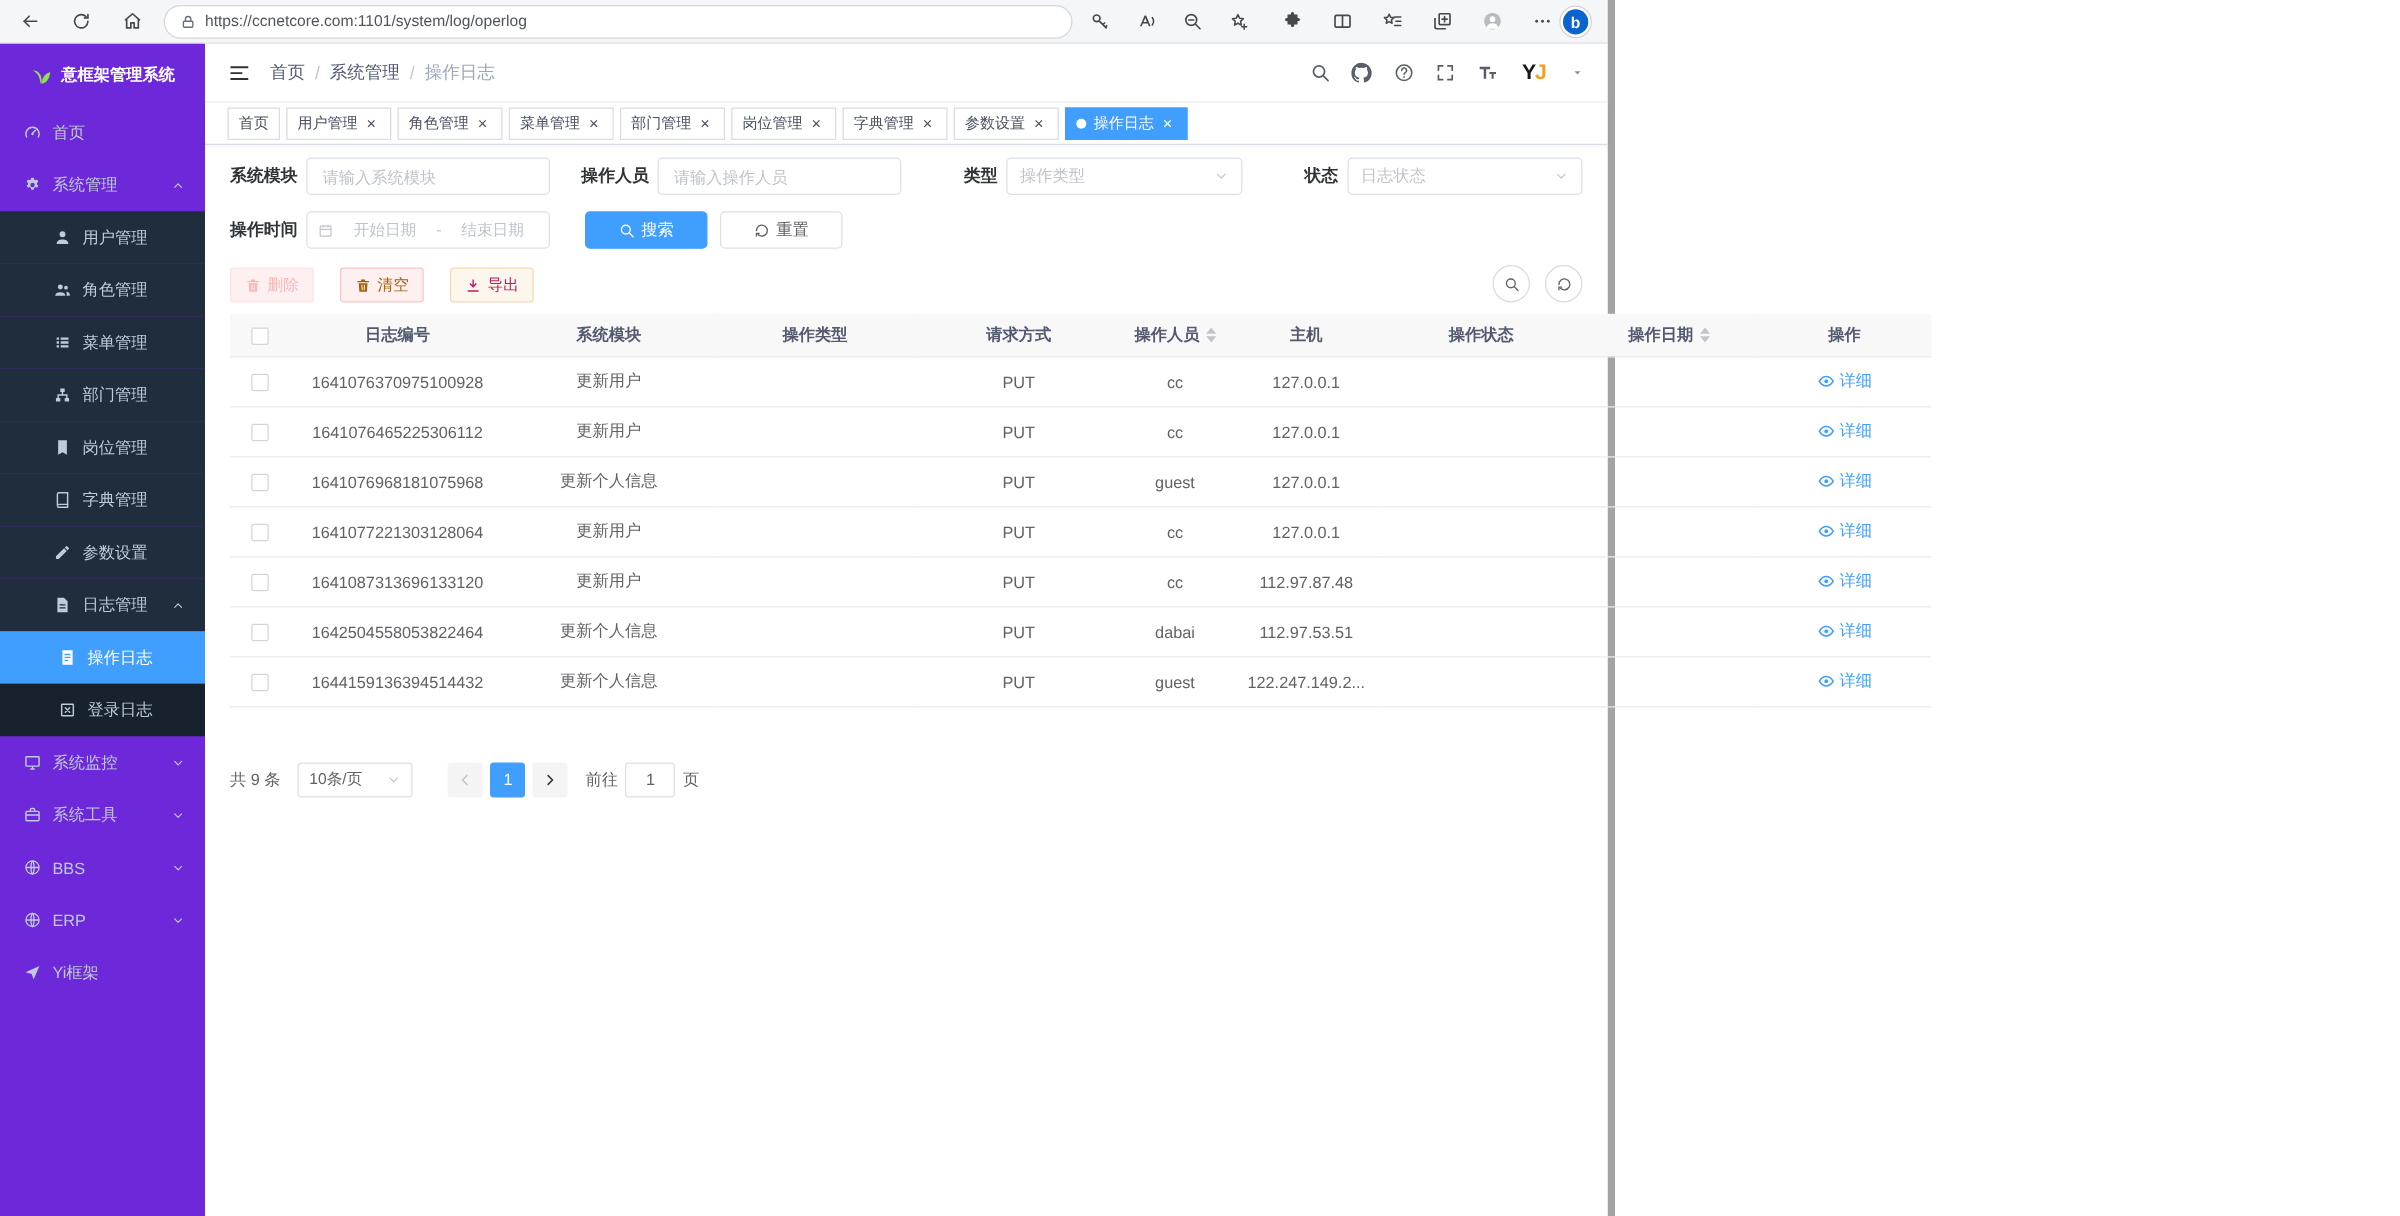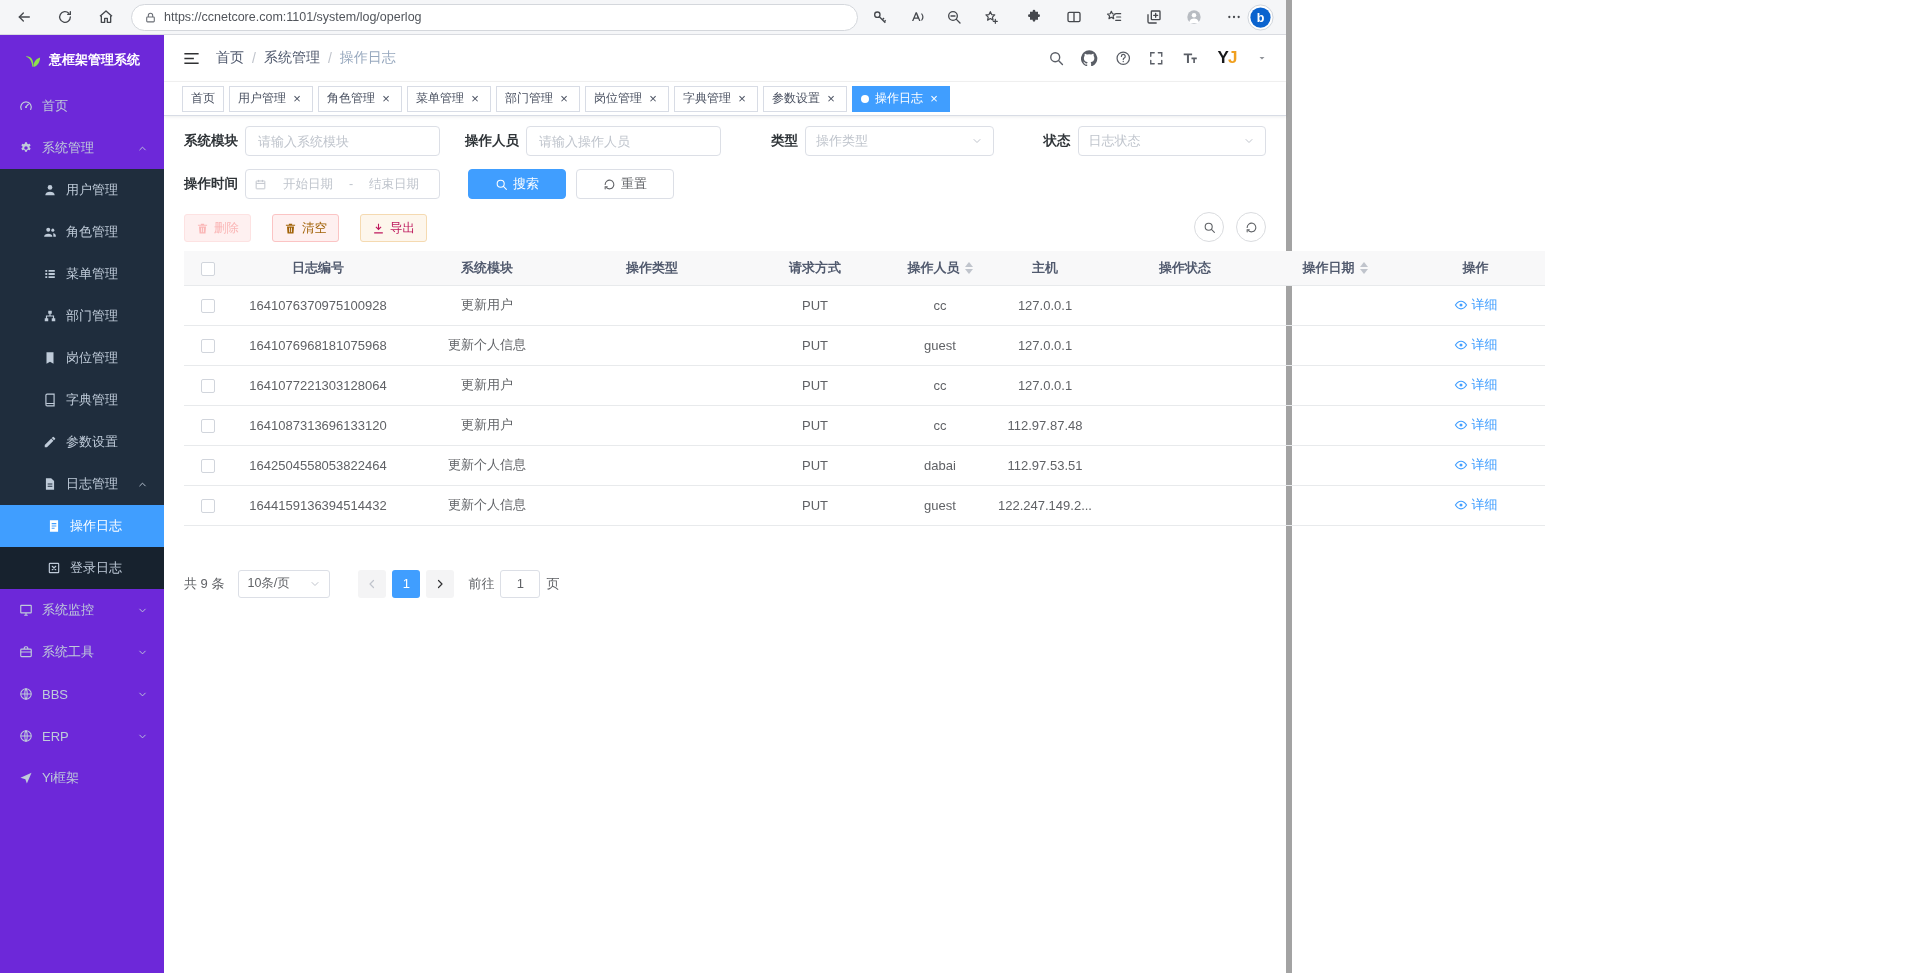--- a/index.html
+++ b/index.html
@@ -689,20 +689,40 @@
                       <svg viewBox="0 0 24 24" fill="none" stroke="currentColor" stroke-width="2">
                         <path d="M2.5 12S6.5 5.5 12 5.5 21.5 12 21.5 12 17.5 18.5 12 18.5 2.5 12 2.5 12z"></path>
                         <circle cx="12" cy="12" r="2.6" fill="currentColor" stroke="none"></circle>
                       </svg>
                     </span>
                     <span>详细</span>
                   </span></td>
               </tr>
               <tr>
                 <td><span class="checkbox"></span></td>
+                <td>1641076465225306112</td>
+                <td>更新用户</td>
+                <td></td>
+                <td>PUT</td>
+                <td>cc</td>
+                <td>127.0.0.1</td>
+                <td></td>
+                <td></td>
+                <td><span class="detail-link">
+                    <span class="dl-ic">
+                      <svg viewBox="0 0 24 24" fill="none" stroke="currentColor" stroke-width="2">
+                        <path d="M2.5 12S6.5 5.5 12 5.5 21.5 12 21.5 12 17.5 18.5 12 18.5 2.5 12 2.5 12z"></path>
+                        <circle cx="12" cy="12" r="2.6" fill="currentColor" stroke="none"></circle>
+                      </svg>
+                    </span>
+                    <span>详细</span>
+                  </span></td>
+              </tr>
+              <tr>
+                <td><span class="checkbox"></span></td>
                 <td>1641076968181075968</td>
                 <td>更新个人信息</td>
                 <td></td>
                 <td>PUT</td>
                 <td>guest</td>
                 <td>127.0.0.1</td>
                 <td></td>
                 <td></td>
                 <td><span class="detail-link">
                     <span class="dl-ic">

